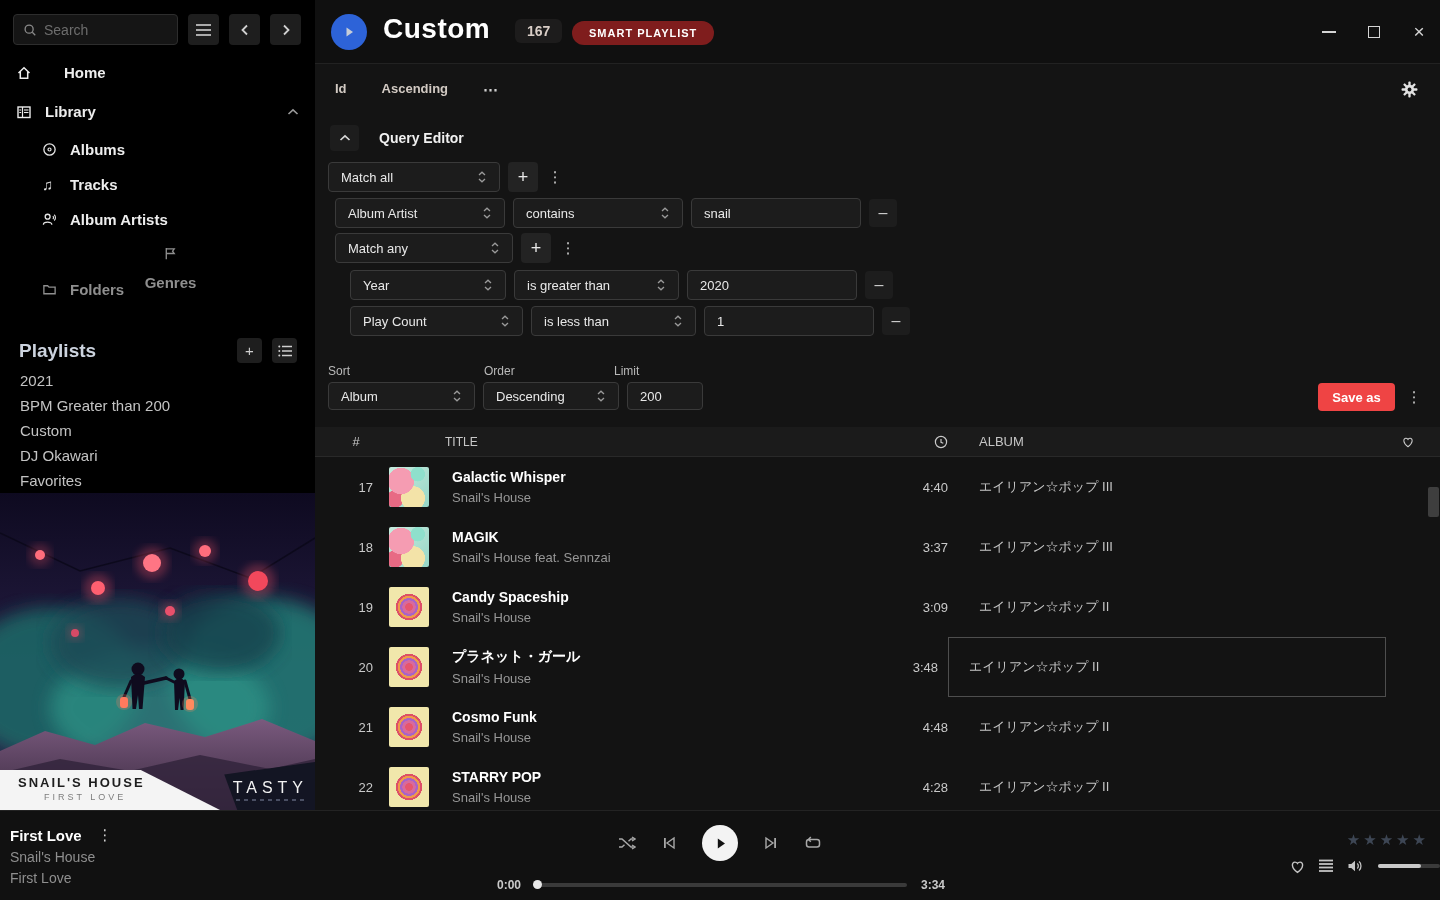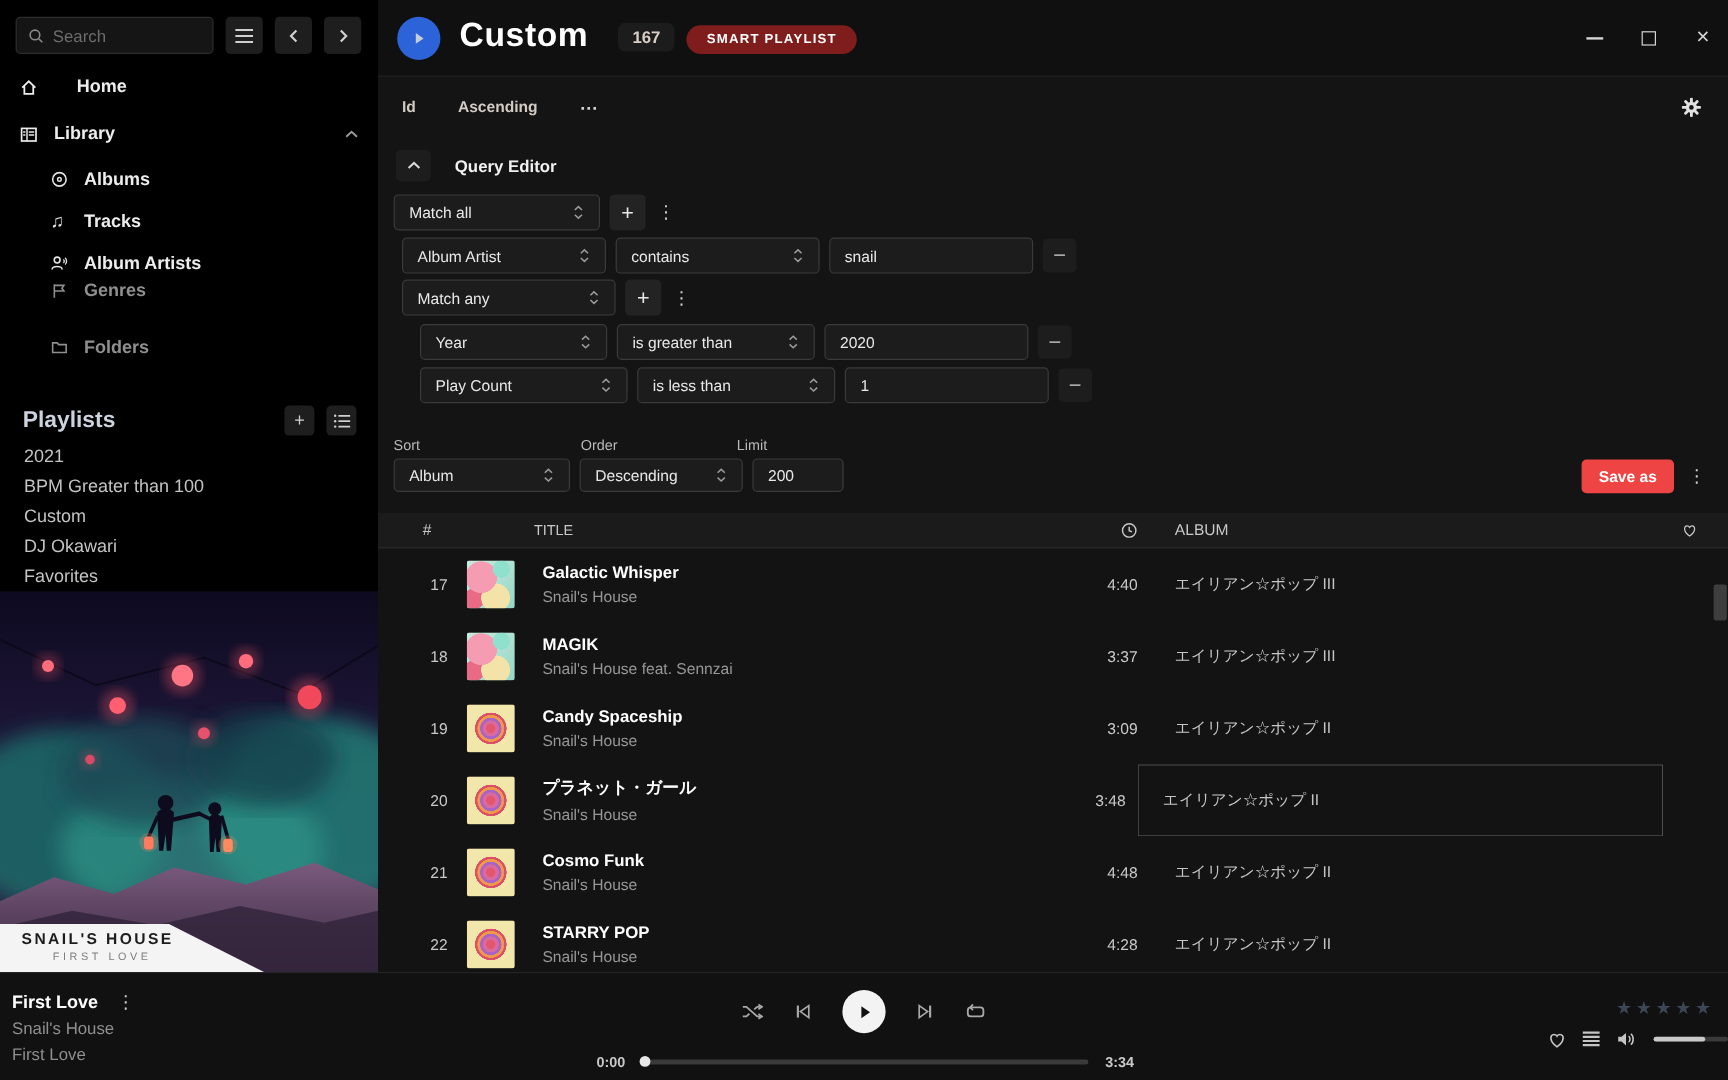--- a/index.html
+++ b/index.html
@@ -210,21 +210,21 @@
     </div>
     <div class="nav-item nav-sub" style="top:211px;">
       <svg width="15" height="15" viewBox="0 0 16 16">
         <circle cx="6" cy="5" r="2.6" fill="none" stroke="#e4e4e4" stroke-width="1.4"></circle>
         <path d="M1.5 13.5 C1.5 9.8 10.5 9.8 10.5 13.5" fill="none" stroke="#e4e4e4" stroke-width="1.4"></path>
         <path d="M11.5 4.5 C12.6 5.3 12.6 6.7 11.5 7.5" fill="none" stroke="#e4e4e4" stroke-width="1.2"></path>
         <path d="M13 3 C14.8 4.4 14.8 7.6 13 9" fill="none" stroke="#e4e4e4" stroke-width="1.2"></path>
       </svg>
       <span>Album Artists</span>
     </div>
-    <div class="nav-item nav-sub dim" style="top:234px;">
+    <div class="nav-item nav-sub dim" style="top:246px;flex-direction:column;">
       <svg width="15" height="15" viewBox="0 0 16 16">
         <path d="M3.5 2 V14 M3.5 3 H12 L10.2 5.5 L12 8 H3.5" fill="none" stroke="#8f8f8f" stroke-width="1.4"></path>
       </svg>
       <span>Genres</span>
     </div>
     <div class="nav-item nav-sub dim" style="top:281px;">
       <svg width="15" height="15" viewBox="0 0 16 16">
         <path d="M2 4 H6 L7.5 5.5 H14 V12.5 H2 Z" fill="none" stroke="#8f8f8f" stroke-width="1.4"></path>
       </svg>
       <span>Folders</span>
@@ -240,21 +240,21 @@
           <circle cx="1.3" cy="1.5" r="1" fill="#cfcfcf"></circle>
             <line x1="4" y1="1.5" x2="14" y2="1.5" stroke="#cfcfcf" stroke-width="1.5"></line>
           <circle cx="1.3" cy="6" r="1" fill="#cfcfcf"></circle>
             <line x1="4" y1="6" x2="14" y2="6" stroke="#cfcfcf" stroke-width="1.5"></line>
           <circle cx="1.3" cy="10.5" r="1" fill="#cfcfcf"></circle>
             <line x1="4" y1="10.5" x2="14" y2="10.5" stroke="#cfcfcf" stroke-width="1.5"></line>
         </svg>
       </div>
     </div>
     <div class="pl-item" style="top:372px;">2021</div>
-    <div class="pl-item" style="top:397px;">BPM Greater than 100</div>
+    <div class="pl-item" style="top:397px;">BPM Greater than 200</div>
     <div class="pl-item" style="top:422px;">Custom</div>
     <div class="pl-item" style="top:447px;">DJ Okawari</div>
     <div class="pl-item" style="top:472px;">Favorites</div>
   </div>
 
   <div class="art">
     <svg width="315" height="317" viewBox="0 0 315 317">
       <defs>
         <linearGradient id="sky" x1="0" y1="0" x2="0" y2="1">
           <stop offset="0" stop-color="#0e0a20"></stop>
@@ -309,20 +309,24 @@
           <circle cx="124" cy="209" r="8" fill="#ff7a5e" opacity="0.25"></circle>
         <path d="M185 188 L190 206" stroke="#0f0b1e" stroke-width="3" stroke-linecap="round" fill="none"></path>
         <rect x="186" y="206" width="8" height="11" rx="3" fill="#ff8a5e"></rect>
           <circle cx="190" cy="211" r="8" fill="#ff8a5e" opacity="0.25"></circle>
       </g>
     </svg>
     <div class="art-banner">
       <div class="ab-artist">SNAIL'S HOUSE</div>
       <div class="ab-title">FIRST LOVE</div>
     </div>
+    <div class="tasty">
+      <div class="t-logo">TASTY</div>
+      <div class="t-sub"></div>
+    </div>
   </div>
 
   <div class="main">
     <div class="main-header">
       <div class="play-circle">
         <svg width="14" height="14" viewBox="0 0 14 14">
           <polygon points="4.5,2.5 11,7 4.5,11.5" fill="#c6cdd8"></polygon>
         </svg>
       </div>
       <div class="page-title">Custom</div>

